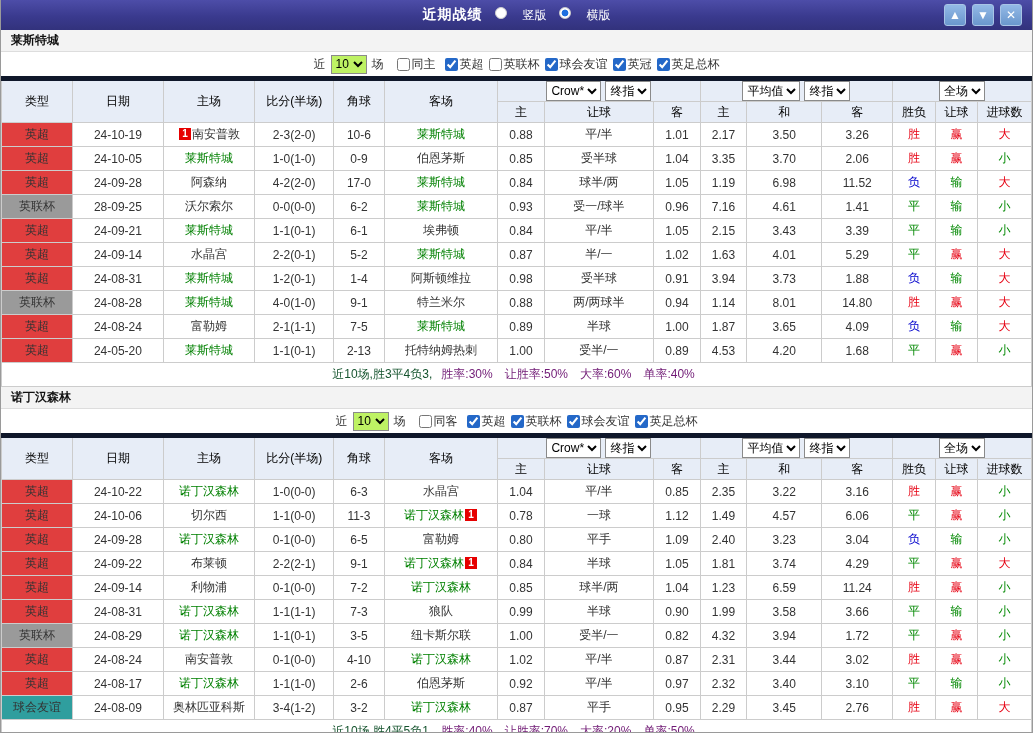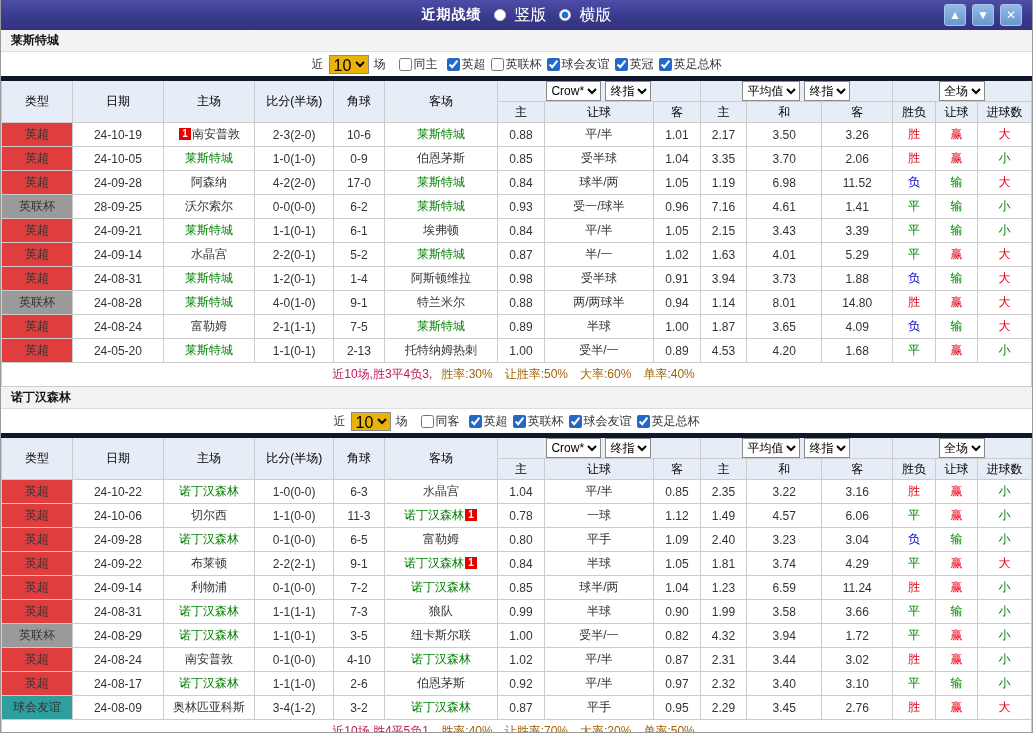--- a/index.html
+++ b/index.html
@@ -3,48 +3,48 @@
 <meta charset="utf-8">
 <style>
   *{box-sizing:border-box;margin:0;padding:0}
   body{width:1033px;font-family:"Liberation Sans","DejaVu Sans",sans-serif;font-size:12px;color:#333;background:#fff}
   .app{width:1033px;height:733px;background:#fff;border:1px solid #9a9a9a;border-top:none;display:flex;flex-direction:column;overflow:hidden}
 
   
   .titlebar{flex:0 0 30px;background:linear-gradient(180deg,#4d4da8 0%,#3a3a8e 55%,#32327c 100%);position:relative;display:flex;align-items:center}
   .tb-center{position:absolute;left:0;right:0;top:0;bottom:0;display:flex;align-items:center;justify-content:center;gap:12px;color:#fff}
   .tb-title{font-size:14px;font-weight:bold;letter-spacing:1px}
-  .tb-radio{display:inline-flex;align-items:center;gap:9px;cursor:pointer;font-size:16px}
+  .tb-radio{display:inline-flex;gap:16px;cursor:pointer;font-size:12px}
   .rdot{width:12px;height:12px;border-radius:50%;background:#fff;border:1px solid #cfcfcf}
   .rdot.sel{background:radial-gradient(circle,#1e6fe0 0%,#1e6fe0 45%,#fff 52%)}
   .tb-btns{margin-left:auto;display:flex;gap:6px;padding-right:10px;position:relative;z-index:1}
   .tb-btn{width:22px;height:22px;border:1px solid #a8c4e6;border-radius:3px;background:linear-gradient(180deg,#93b9e6,#6a97cd);display:inline-flex;align-items:center;justify-content:center;cursor:pointer;color:#fff;font-size:12px;line-height:1;padding:0}
 
   
   .section-title{height:22px;background:#f3f3f3;border-bottom:1px solid #ddd;display:flex;align-items:center;padding-left:10px;font-weight:bold;color:#111}
   .filter-row{height:24px;display:flex;align-items:center;justify-content:center;gap:5px;background:#fff}
-  .filter-row select{height:19px;font-size:16px;border:1px solid #8a8a8a;background:#eab308}
+  .filter-row select{height:19px;font-size:12px;border:1px solid #8a8a8a;background:#bef264}
   .fchk{display:inline-flex;align-items:center;gap:2px;cursor:pointer}
   .samegap{margin-left:8px;margin-right:4px}
   input[type=checkbox]{width:13px;height:13px;accent-color:#2468c8;margin:0;cursor:pointer}
 
   
   table.grid{width:100%;border-collapse:collapse;table-layout:fixed;border-top:5px solid #0f172a}
   .grid th,.grid td{border:1px solid #ccc;text-align:center;white-space:nowrap;overflow:hidden;font-weight:normal;padding:0}
   .grid thead th{background:#e7edf7;color:#000;height:21px}
   .grid thead tr:first-child th{height:23px}
   .grid thead select{height:20px;font-size:12px;margin:0 2px;border:1px solid #8a8a8a;background:#fff}
   .grid tbody td{height:24px;background:#fff;color:#333}
   td.league{color:#fff}
   .subject{color:#008000}
   td.score{color:#e61919}
   .badge{display:inline-block;width:12px;height:12px;line-height:12px;background:#e60000;color:#fff;font-size:10px;font-weight:bold;margin:0 1px;vertical-align:1px}
   td.summary{height:22px;text-align:center}
-  .sum-prefix{color:#be185d;margin-right:3px}
-  .sum-stat{color:#a16207;margin:0 6px}
+  .sum-prefix{color:#14532d;margin-right:3px}
+  .sum-stat{color:#701a75;margin:0 6px}
 </style>
 </head>
 <body>
 
 <div class="app">
   <div class="titlebar">
     <div class="tb-center">
       <span class="tb-title">近期战绩</span>
       <label class="tb-radio">
         <span class="rdot"></span>

